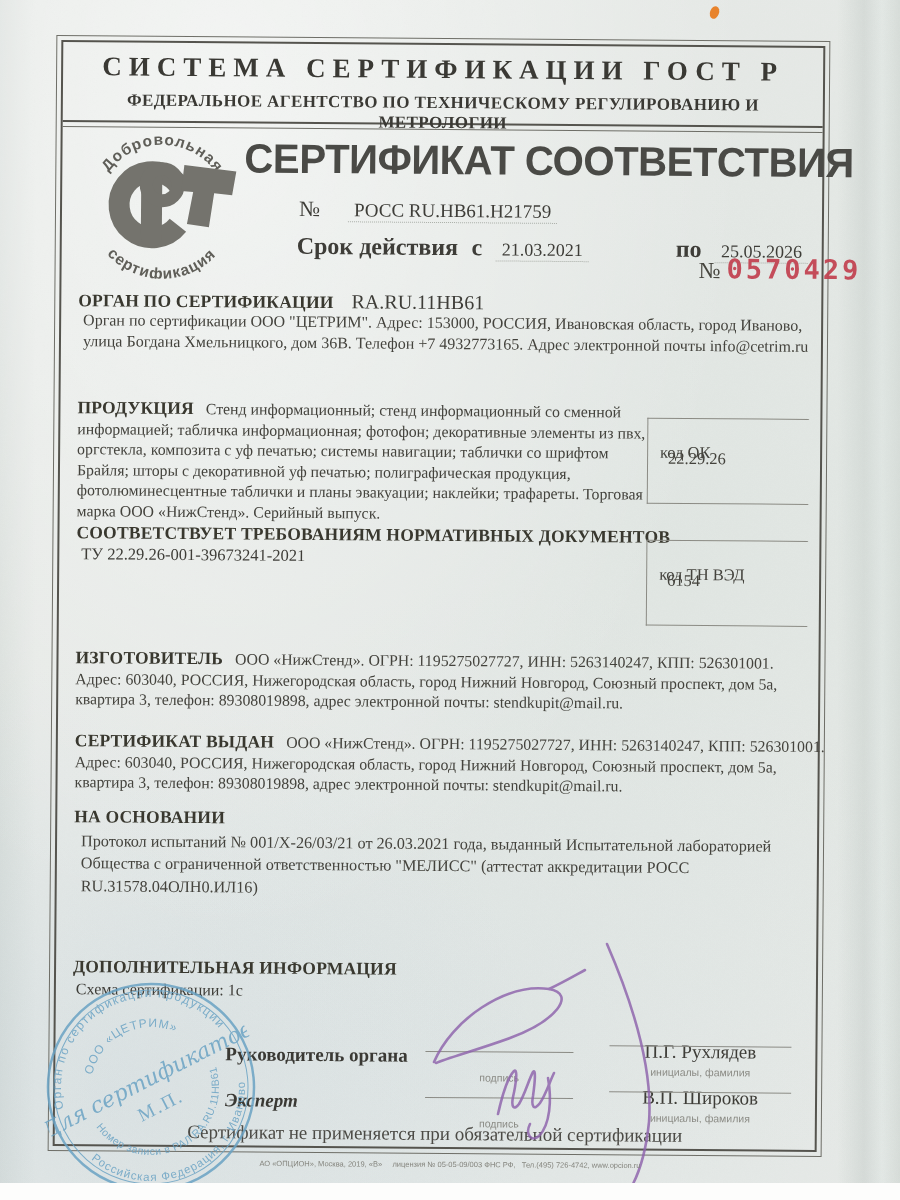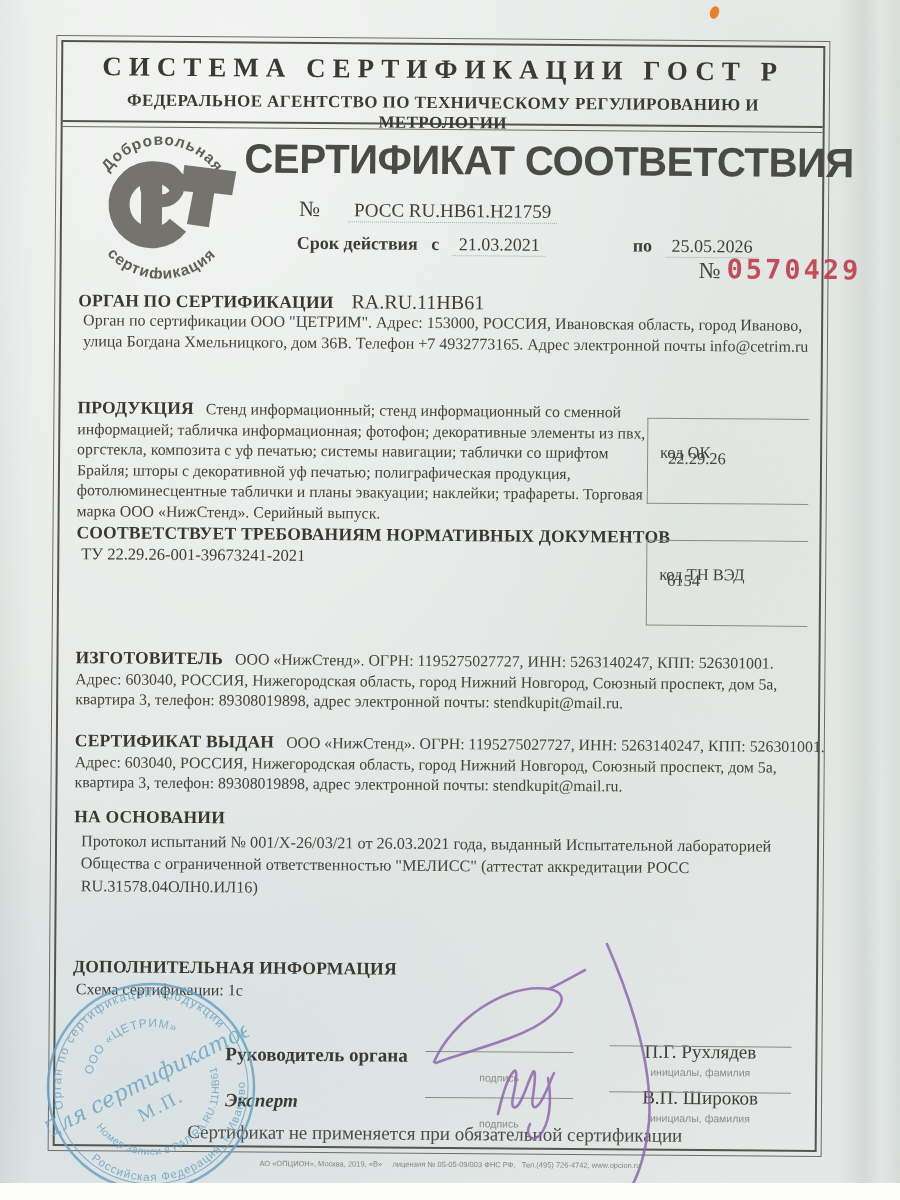--- a/index.html
+++ b/index.html
@@ -39,21 +39,21 @@
   .title{
     position:absolute;left:182px;top:92px;width:565px;
     font-family:"Liberation Sans", sans-serif;font-weight:bold;font-size:41px;
     letter-spacing:-.5px;color:#4a4a46;transform:scaleX(.98);transform-origin:left;
     white-space:nowrap;
   }
   .num-row{position:absolute;left:237px;top:152px;font-size:19px;}
   .num-sign{font-size:22px;margin-right:28px;}
   .dotted-u{border-bottom:1px dotted #a9ada7;padding:0 6px 1px 6px;}
   .validity{position:absolute;left:235px;top:189px;font-size:18px;}
-  .validity b{font-size:18px;}
+  .validity b{font-size:24px;}
   .blank-no{position:absolute;left:637px;top:206px;white-space:nowrap;}
   .blank-no .sign{font-size:23px;color:#47463f;}
   .blank-no .val{
     font-family:"DejaVu Sans Mono", monospace;font-weight:bold;
     font-size:27px;letter-spacing:3px;color:#c2404f;opacity:.92;margin-left:6px;
   }
   .sec-label{font-weight:bold;font-size:17.5px;letter-spacing:.2px;color:#39382f;}
   .inline-label{margin-right:12px;}
   .body-text{font-size:15.8px;line-height:1.3;color:#44433d;}
   p{margin:0;}

